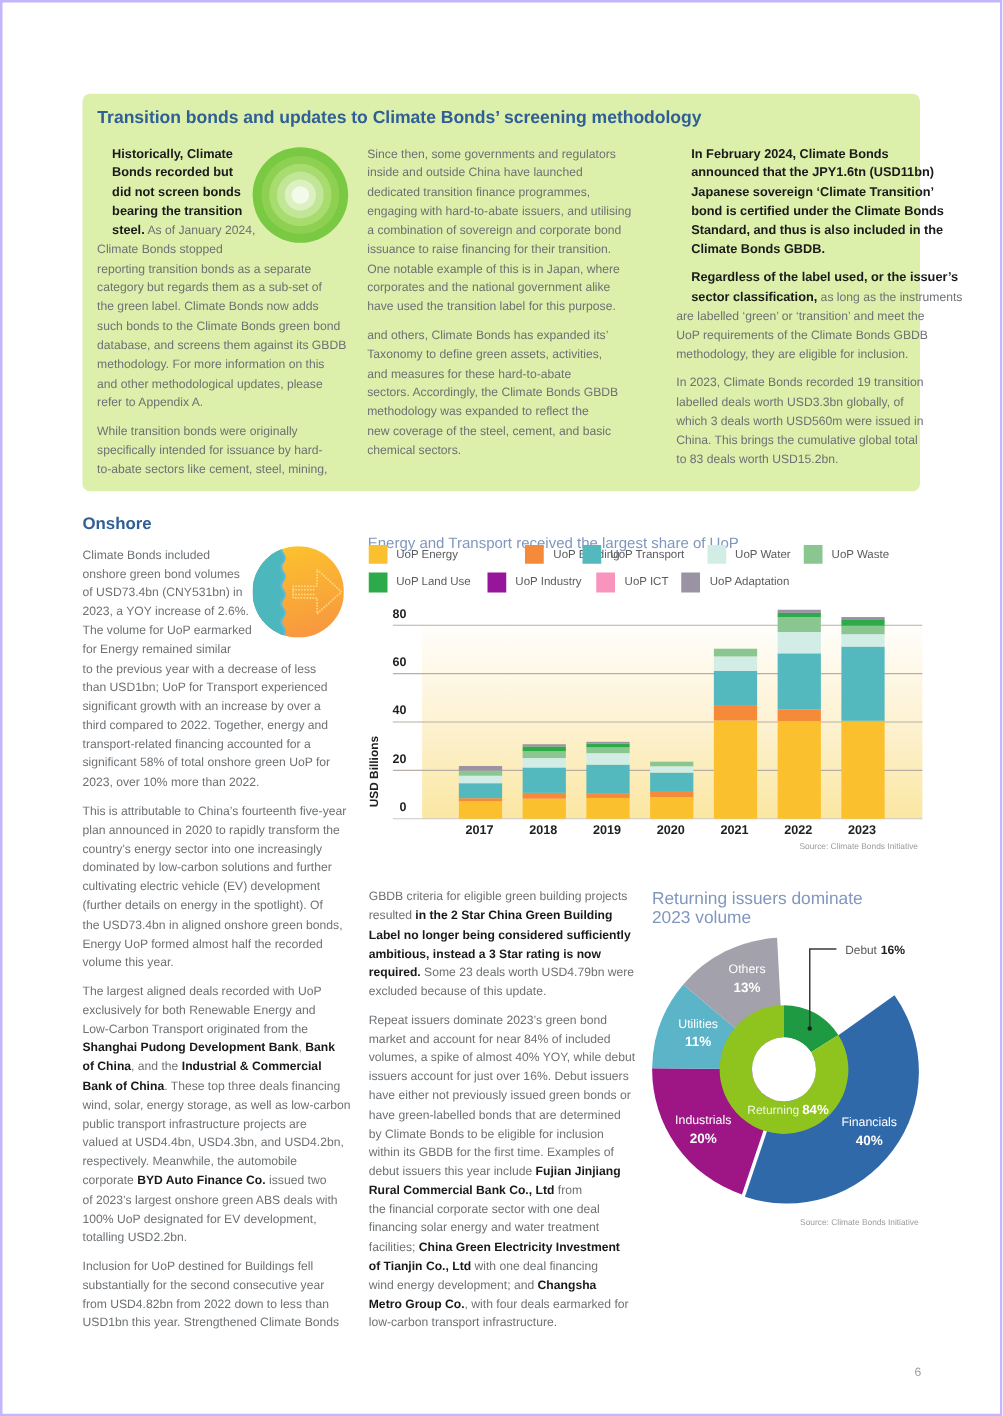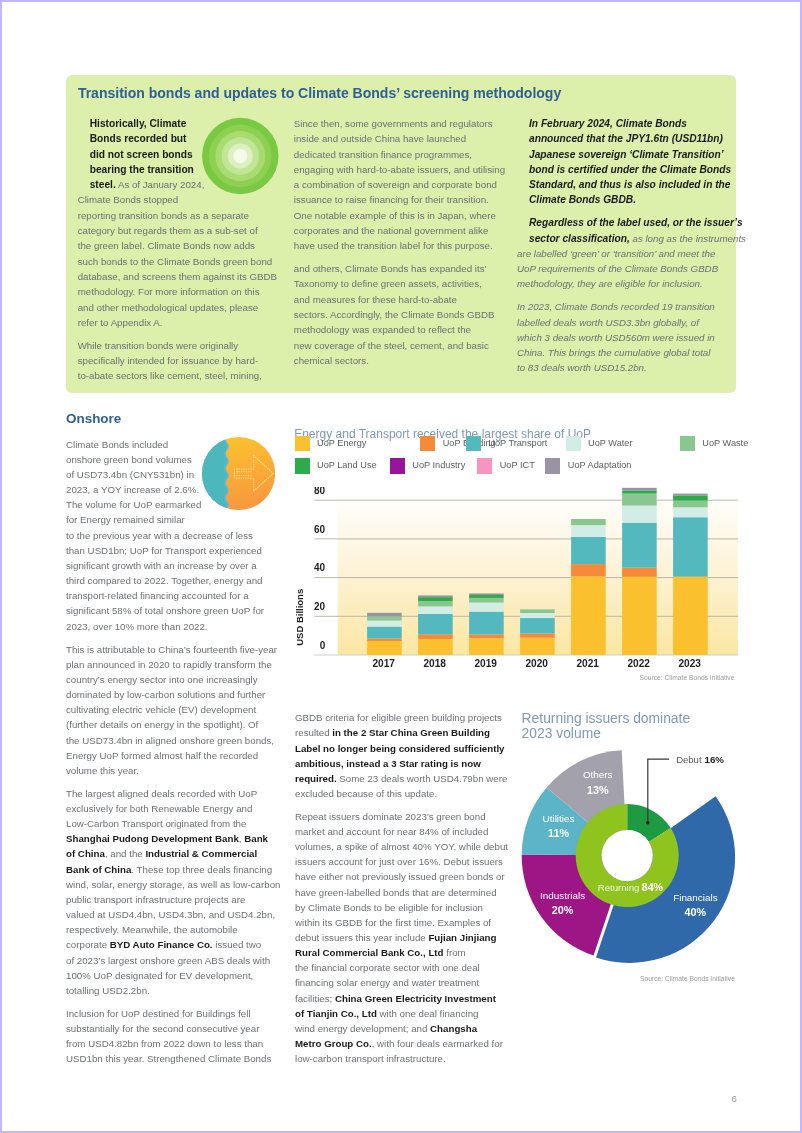--- a/index.html
+++ b/index.html
@@ -12,21 +12,21 @@
   .panel{position:absolute;left:64px;top:73px;width:670px;height:318px;
          background:#dcefab;border-radius:6px;}
   .panel-title{position:absolute;left:11.9px;top:9.5px;font-size:14.05px;font-weight:bold;
                color:#2f5f96;letter-spacing:-0.02px;}
   .panel-cols{position:absolute;left:0px;top:0px;width:670px;}
   .pcol{position:absolute;top:41.0px;font-size:9.72px;line-height:15.3px;color:#6d7174;}
   .pcol b{color:#1a1a1a;font-size:10.2px;padding-left:12px;}
   .pcol p{margin:0 0 7.5px 0;}
   .pc1{left:11.7px;width:212px;}
   .pc2{left:227.8px;width:212px;}
-  .pc3{left:451px;width:212px;font-style:italic;}
+  .pc3{left:475px;width:212px;}
 
   .circlegfx{position:absolute;left:122.9px;top:0.8px;width:78.6px;height:78px;}
 
   
   .onshore-h{position:absolute;left:64px;top:409.2px;font-size:13.45px;font-weight:bold;color:#2f5f96;line-height:15px;}
   .leftcol{position:absolute;left:64px;top:434.6px;width:205px;font-size:9.72px;line-height:15.17px;color:#6d7174;}
   .leftcol p{margin:0 0 7.7px 0;}
   .leftcol b{color:#1a1a1a;}
   .splitcircle{position:absolute;left:136px;top:-1.3px;width:73.2px;height:77px;}
 
@@ -231,21 +231,21 @@
           <span class="lgl">UoP Building</span>
         </div>
         <div class="lg" style="left: 172.8px; top: 29.1px;">
           <span class="sw" style="background:#53b9be"></span>
           <span class="lgl">UoP Transport</span>
         </div>
         <div class="lg" style="left: 272.6px; top: 29.1px;">
           <span class="sw" style="background:#d2ede6"></span>
           <span class="lgl">UoP Water</span>
         </div>
-        <div class="lg" style="left: 349.8px; top: 29.1px; margin-left: 37px;">
+        <div class="lg" style="left: 349.8px; top: 29.1px;">
           <span class="sw" style="background:#8ac690"></span>
           <span class="lgl">UoP Waste</span>
         </div>
         <div class="lg" style="left: 1.5px; top: 51.3px;">
           <span class="sw" style="background:#2dab4b"></span>
           <span class="lgl">UoP Land Use</span>
         </div>
         <div class="lg" style="left: 96.8px; top: 51.3px;">
           <span class="sw" style="background:#97159b"></span>
           <span class="lgl">UoP Industry</span>

